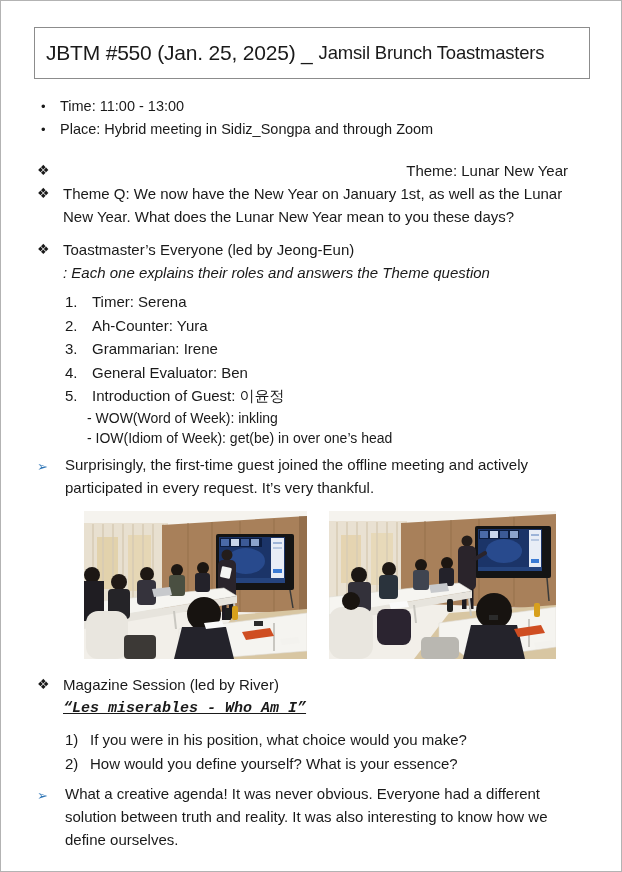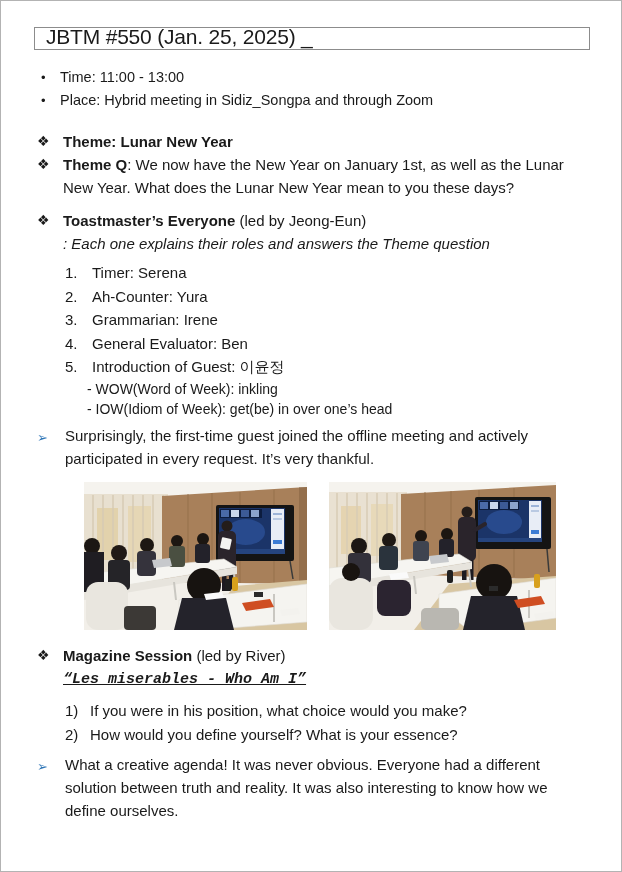--- a/index.html
+++ b/index.html
@@ -8,38 +8,38 @@
     position: relative;
     width: 622px; height: 872px;
     background: #ffffff;
     border: 1px solid #b3b3b3;
     font-family: "Liberation Sans", sans-serif;
     color: #1a1a1a;
     overflow: hidden;
   }
   .title-box {
     margin: 26px 31px 0 33px;
-    height: 23px;
+    height: 52px;
     border: 1px solid #8c8c8c;
-    display: flex; align-items: flex-end;
+    display: flex; align-items: center;
     padding-left: 11px;
     white-space: nowrap;
   }
   .title-main { font-size: 21px; letter-spacing: -0.2px; margin-right: 6px; }
   .title-sub  { font-size: 18.5px; letter-spacing: -0.2px; }
 
   .info-block { margin: 16px 0 0 40px; font-size: 14.5px; line-height: 22px; }
   .info-row { display: grid; grid-template-columns: 19px 1fr; }
   .dot-bullet { font-size: 13px; padding-top: 1px; }
 
   .diamond-block { margin: 18px 28px 0 36px; font-size: 15px; line-height: 23px; }
   .d-item { display: grid; grid-template-columns: 26px 1fr; }
   .d-item .d-text { max-width: 505px; }
   .diamond-bullet { font-size: 14px; }
-  .b { font-weight: bold; }
+  .b { font-weight: normal; text-align: right; }
   .sub-line { margin-left: 26px; max-width: 505px; font-style: italic; }
 
   .roles-block { margin: 6px 0 0 64px; font-size: 15px; line-height: 23.5px; }
   .role-row { display: grid; grid-template-columns: 27px 1fr; }
   .dash-block { margin: 0 0 0 86px; font-size: 14px; line-height: 20px; }
 
   .arrow-item { margin: 5px 28px 0 36px; font-size: 15px; line-height: 23px;
                 display: grid; grid-template-columns: 28px 1fr; }
   .arrow-bullet { color: #2E75B6; font-size: 13px; padding-top: 2px; }
   .arrow-item .d-text { max-width: 508px; }
@@ -55,20 +55,21 @@
   .q-block { margin: 8px 0 0 64px; font-size: 15px; line-height: 24px; }
   .q-row { display: grid; grid-template-columns: 25px 1fr; }
 </style>
 </head>
 <body>
 
 <div class="page">
 
   <div class="title-box">
     <span class="title-main">JBTM #550 (Jan. 25, 2025) _</span>
+    <span class="title-sub">Jamsil Brunch Toastmasters</span>
   </div>
 
   <div class="info-block">
     <div class="info-row">
       <span class="dot-bullet">•</span>
       <span>Time: 11:00 - 13:00</span>
     </div>
     <div class="info-row">
       <span class="dot-bullet">•</span>
       <span>Place: Hybrid meeting in Sidiz_Songpa and through Zoom</span>

